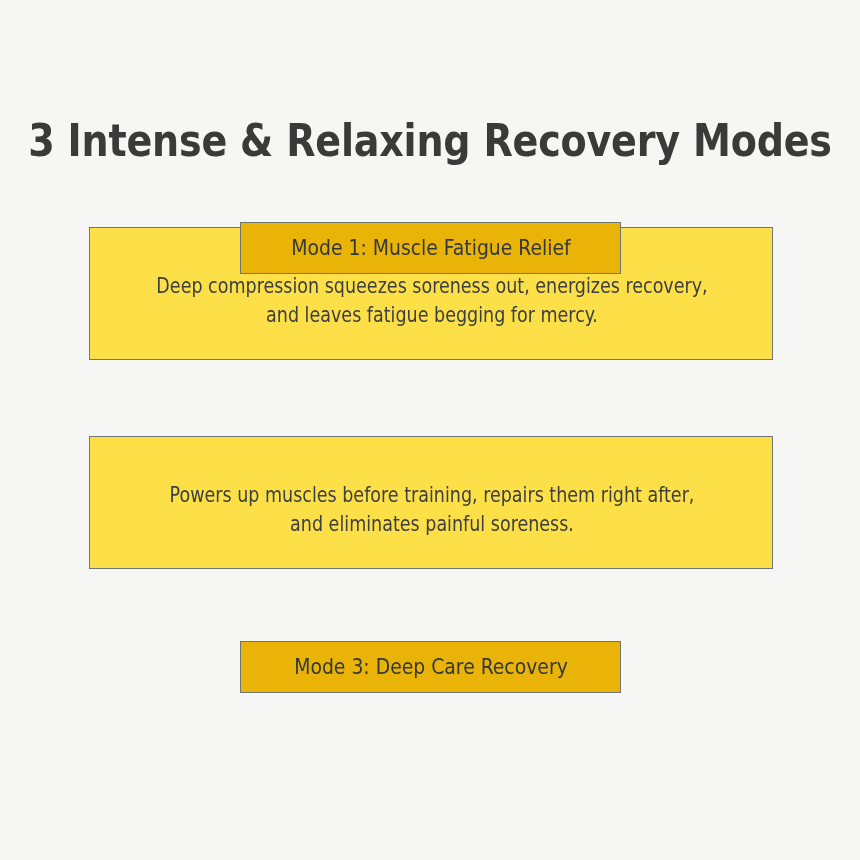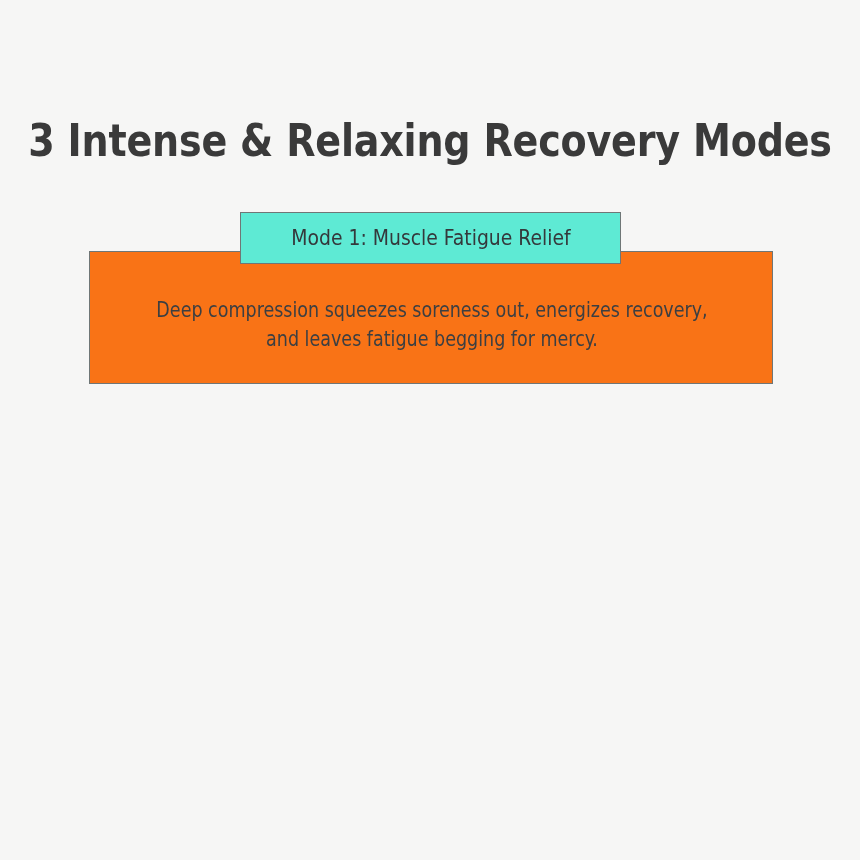--- a/index.html
+++ b/index.html
@@ -47,25 +47,25 @@
     width: 860px;
     height: 170px;
   }
   .mode-card.card-1 { top: 206px; }
   .mode-card.card-2 { top: 415px; }
   .mode-card.card-3 { top: 625px; }
 
   .card-body {
     position: absolute;
     left: 89px;
-    top: 45px;
+    top: 21px;
     width: 684px;
     height: 133px;
     box-sizing: border-box;
-    background: #f97316;
+    background: #fde047;
     border: 1.6px solid #6f7676;
   }
 
   .card-text {
     position: absolute;
     left: 0;
     top: 0;
     width: 684px;
     padding-top: 44px;
     text-align: center;
@@ -75,25 +75,25 @@
     color: #3c3f42;
     font-family: "DejaVu Sans Condensed", "Liberation Sans Narrow", "Liberation Sans", sans-serif;
     transform: scaleX(0.95);
     transform-origin: 50% 0;
     white-space: pre-line;
   }
 
   .card-badge {
     position: absolute;
     left: 240px;
-    top: 6px;
+    top: 16px;
     width: 381px;
     height: 52px;
     box-sizing: border-box;
-    background: #5eead4;
+    background: #eab308;
     border: 1.6px solid #6f7676;
     display: flex;
     align-items: center;
     justify-content: center;
   }
 
   .card-badge-label {
     font-size: 22px;
     line-height: 26px;
     font-weight: 500;
@@ -114,18 +114,25 @@
     <div class="card-body">
       <div class="card-text">Deep compression squeezes soreness out, energizes recovery,
 and leaves fatigue begging for mercy.</div>
     </div>
     <div class="card-badge">
       <span class="card-badge-label">Mode 1: Muscle Fatigue Relief</span>
     </div>
   </section>
 
   <section class="mode-card card-2">
+    <div class="card-body">
+      <div class="card-text">Powers up muscles before training, repairs them right after,
+and eliminates painful soreness.</div>
+    </div>
   </section>
 
   <section class="mode-card card-3">
+    <div class="card-badge">
+      <span class="card-badge-label">Mode 3: Deep Care Recovery</span>
+    </div>
   </section>
 
 </div>
 
 </body></html>

